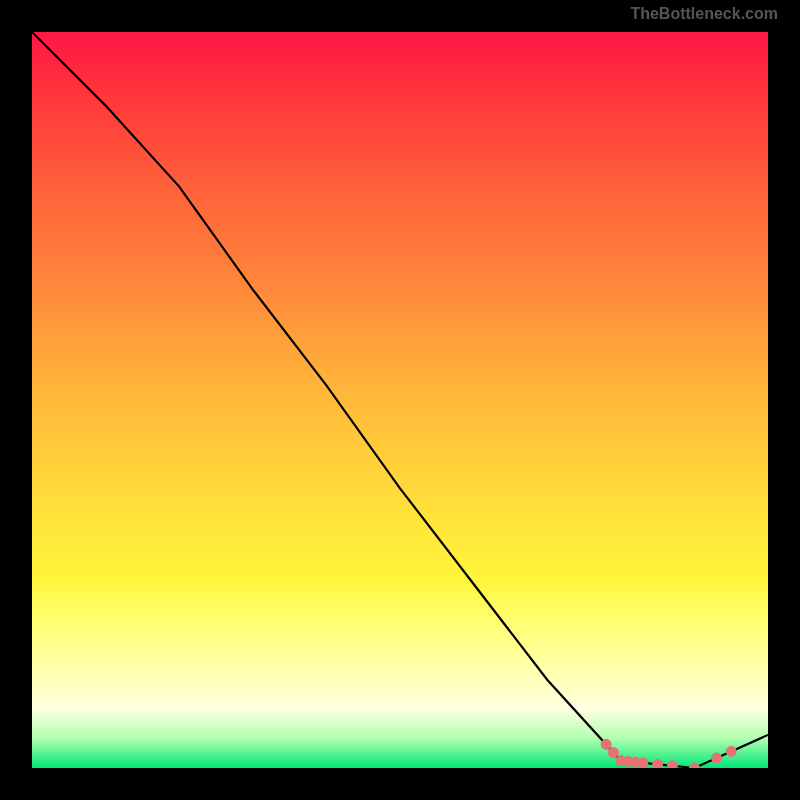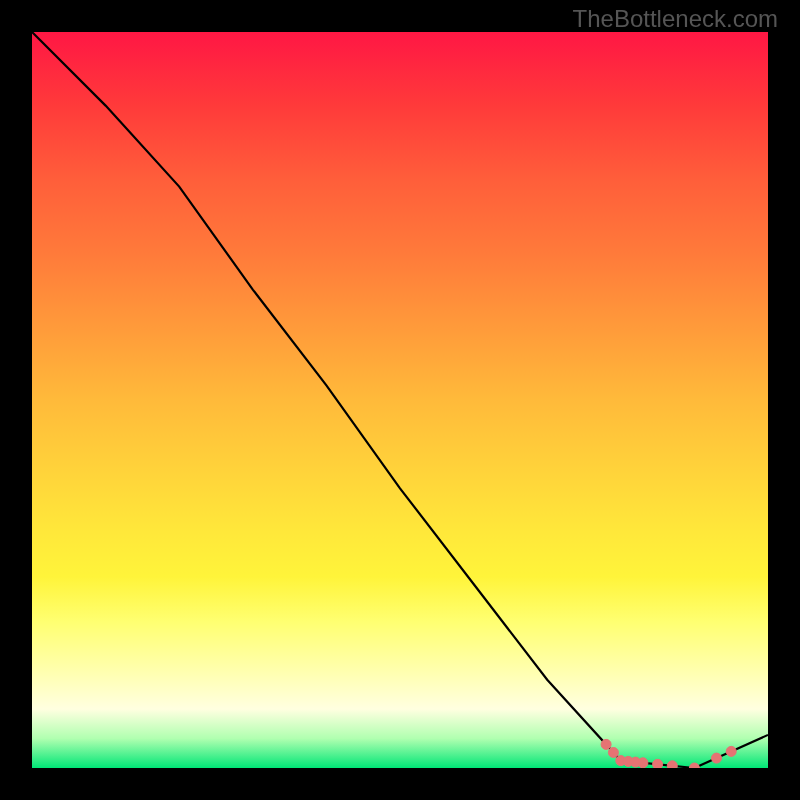--- a/index.html
+++ b/index.html
@@ -14,22 +14,22 @@
   .container {
     position: relative;
     width: 800px;
     height: 800px;
   }
   .attribution {
     position: absolute;
     top: 5px;
     right: 22px;
     color: #555;
-    font-size: 24px;
-    font-weight: 400;
+    font-size: 16px;
+    font-weight: 700;
   }
   .plot-area {
     position: absolute;
     left: 32px;
     top: 32px;
     width: 736px;
     height: 736px;
   }
   .gradient-bg {
     position: absolute;

